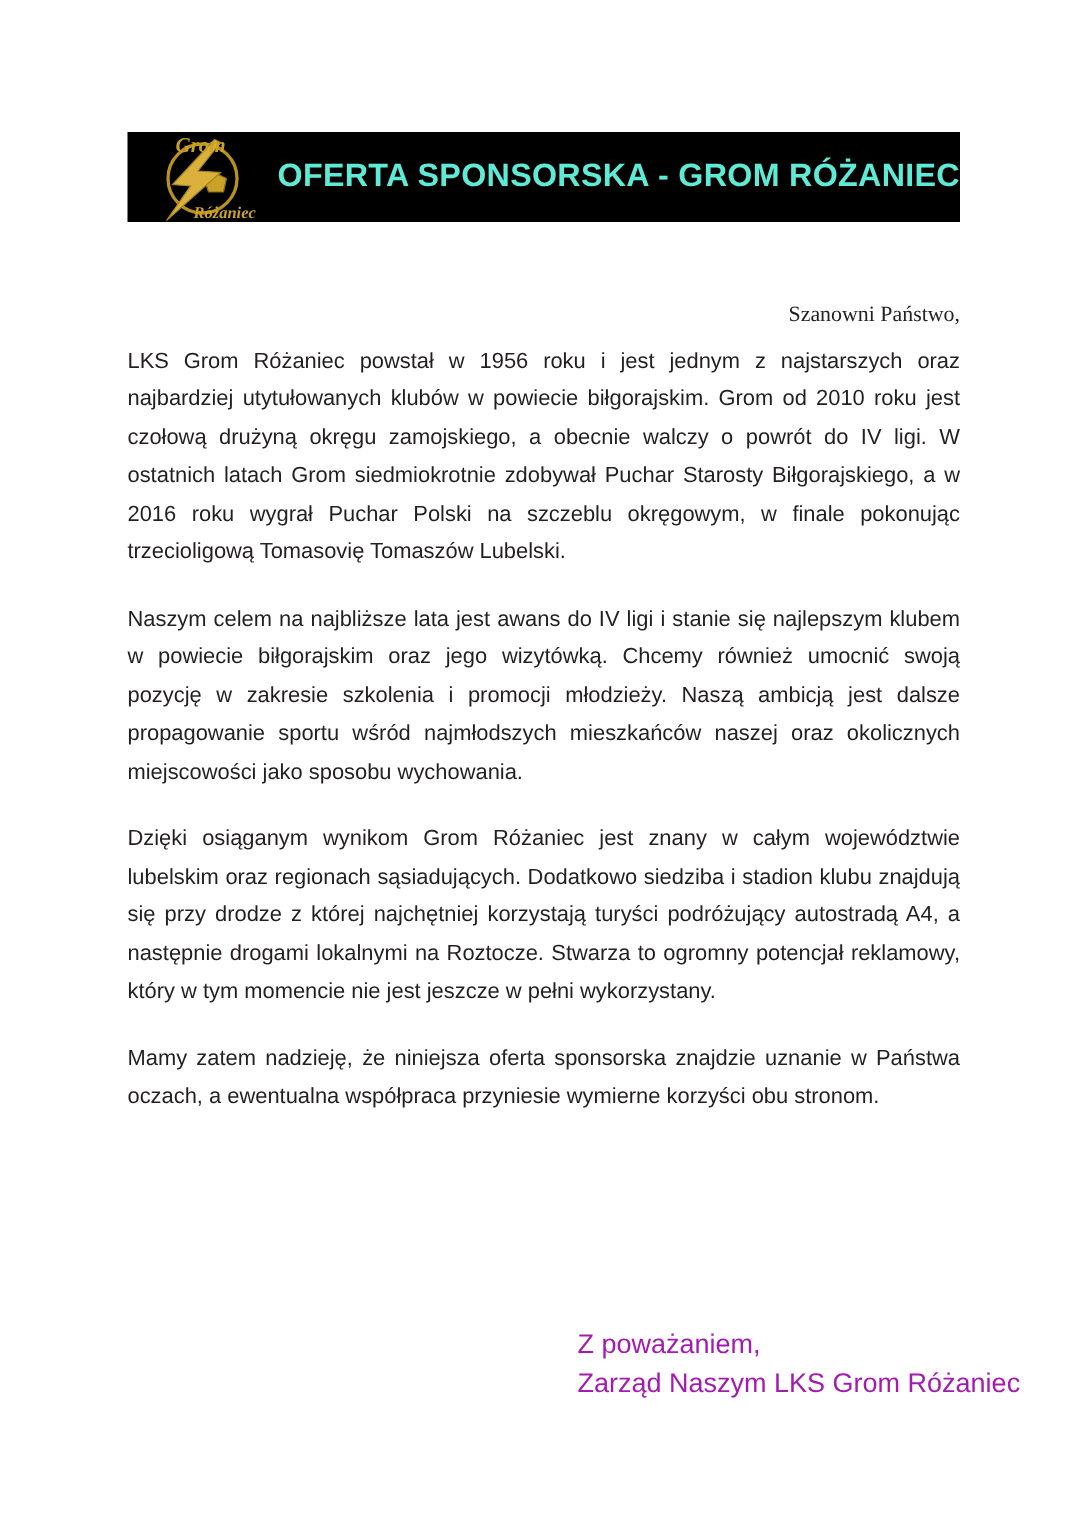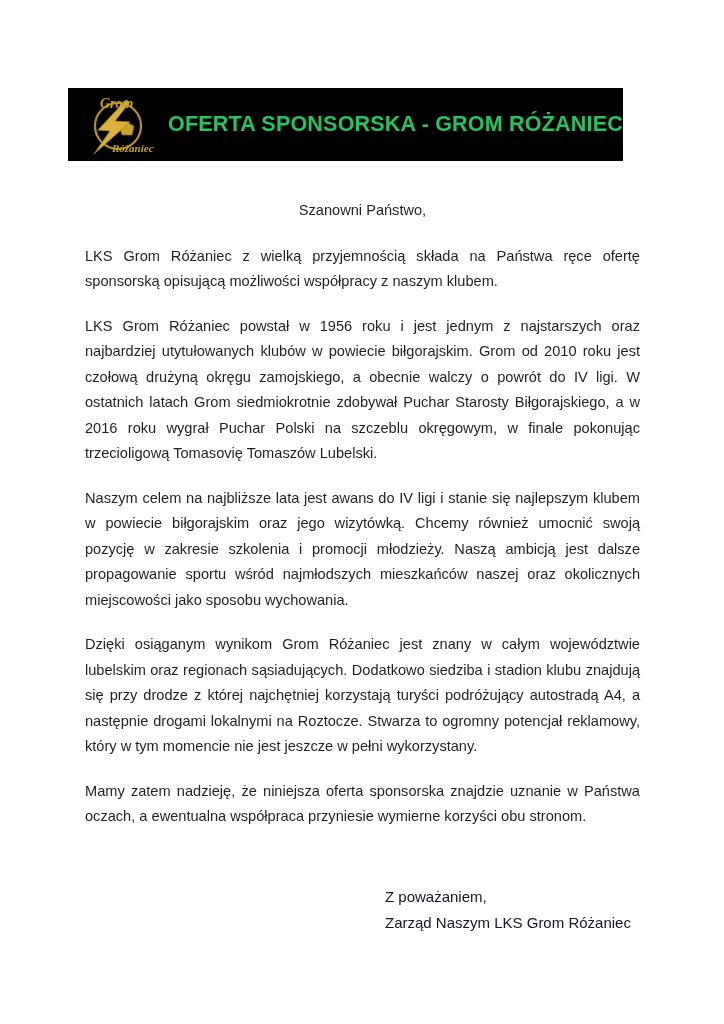--- a/index.html
+++ b/index.html
@@ -20,24 +20,24 @@
     position: relative;
     width: 724px;
     height: 1024px;
     background: #ffffff;
     box-sizing: border-box;
   }
 
   
   .header-banner {
     position: absolute;
-    left: 68px;
+    left: 85px;
     top: 88px;
     width: 555px;
-    height: 73px;
+    height: 60px;
     background: #000000;
     display: flex;
     align-items: center;
     overflow: hidden;
   }
 
   .logo-wrap {
     width: 96px;
     height: 70px;
     flex: 0 0 96px;
@@ -45,21 +45,21 @@
     display: block;
   }
   .logo-wrap svg {
     display: block;
     width: 96px;
     height: 70px;
   }
 
   .banner-title {
     flex: 1 1 auto;
-    color: #22c55e;
+    color: #5eead4;
     font-family: "Liberation Sans", sans-serif;
     font-size: 21.5px;
     font-weight: bold;
     letter-spacing: 0.2px;
     text-align: left;
     padding-right: 34px;
     padding-left: 4px;
     line-height: 1.1;
     white-space: nowrap;
   }
@@ -79,36 +79,37 @@
     color: #231f20;
     text-align: justify;
     text-justify: inter-word;
     margin: 0 0 19px 0;
     hyphens: none;
   }
   .para:last-child {
     margin-bottom: 16px;
   }
   .para.salutation {
-    text-align: center;
-    margin-bottom: 20px;
+    text-align: right;
+    margin-bottom: 5px;
+    font-family: Liberation Serif, serif;
   }
 
   
   .signature-block {
     position: absolute;
     left: 385px;
     top: 884px;
     width: 300px;
   }
   .signature-line {
     font-family: "Liberation Sans", sans-serif;
-    font-size: 15px;
+    font-size: 18px;
     line-height: 25.5px;
-    color: #0f172a;
+    color: #a21caf;
     text-align: left;
     white-space: nowrap;
   }
 </style>
 </head>
 <body>
 
 <div class="page">
 
   <div class="header-banner">
@@ -127,21 +128,20 @@
       </svg>
     </div>
 
     <div class="banner-title">OFERTA SPONSORSKA - GROM RÓŻANIEC</div>
   </div>
 
   <div class="letter-body">
 
     <p class="para salutation">Szanowni Państwo,</p>
 
-    <p class="para">LKS Grom Różaniec z wielką przyjemnością składa na Państwa ręce ofertę sponsorską opisującą możliwości współpracy z naszym klubem.</p>
     <p class="para">LKS Grom Różaniec powstał w 1956 roku i jest jednym z najstarszych oraz najbardziej utytułowanych klubów w powiecie biłgorajskim. Grom od 2010 roku jest czołową drużyną okręgu zamojskiego, a obecnie walczy o powrót do IV ligi. W ostatnich latach Grom siedmiokrotnie zdobywał Puchar Starosty Biłgorajskiego, a w 2016 roku wygrał Puchar Polski na szczeblu okręgowym, w finale pokonując trzecioligową Tomasovię Tomaszów Lubelski.</p>
     <p class="para">Naszym celem na najbliższe lata jest awans do IV ligi i stanie się najlepszym klubem w powiecie biłgorajskim oraz jego wizytówką. Chcemy również umocnić swoją pozycję w zakresie szkolenia i promocji młodzieży. Naszą ambicją jest dalsze propagowanie sportu wśród najmłodszych mieszkańców naszej oraz okolicznych miejscowości jako sposobu wychowania.</p>
     <p class="para">Dzięki osiąganym wynikom Grom Różaniec jest znany w całym województwie lubelskim oraz regionach sąsiadujących. Dodatkowo siedziba i stadion klubu znajdują się przy drodze z której najchętniej korzystają turyści podróżujący autostradą A4, a następnie drogami lokalnymi na Roztocze. Stwarza to ogromny potencjał reklamowy, który w tym momencie nie jest jeszcze w pełni wykorzystany.</p>
     <p class="para">Mamy zatem nadzieję, że niniejsza oferta sponsorska znajdzie uznanie w Państwa oczach, a ewentualna współpraca przyniesie wymierne korzyści obu stronom.</p>
   </div>
 
   <div class="signature-block">
     <div class="signature-line">Z poważaniem,</div>
     <div class="signature-line">Zarząd Naszym LKS Grom Różaniec</div>
   </div>

